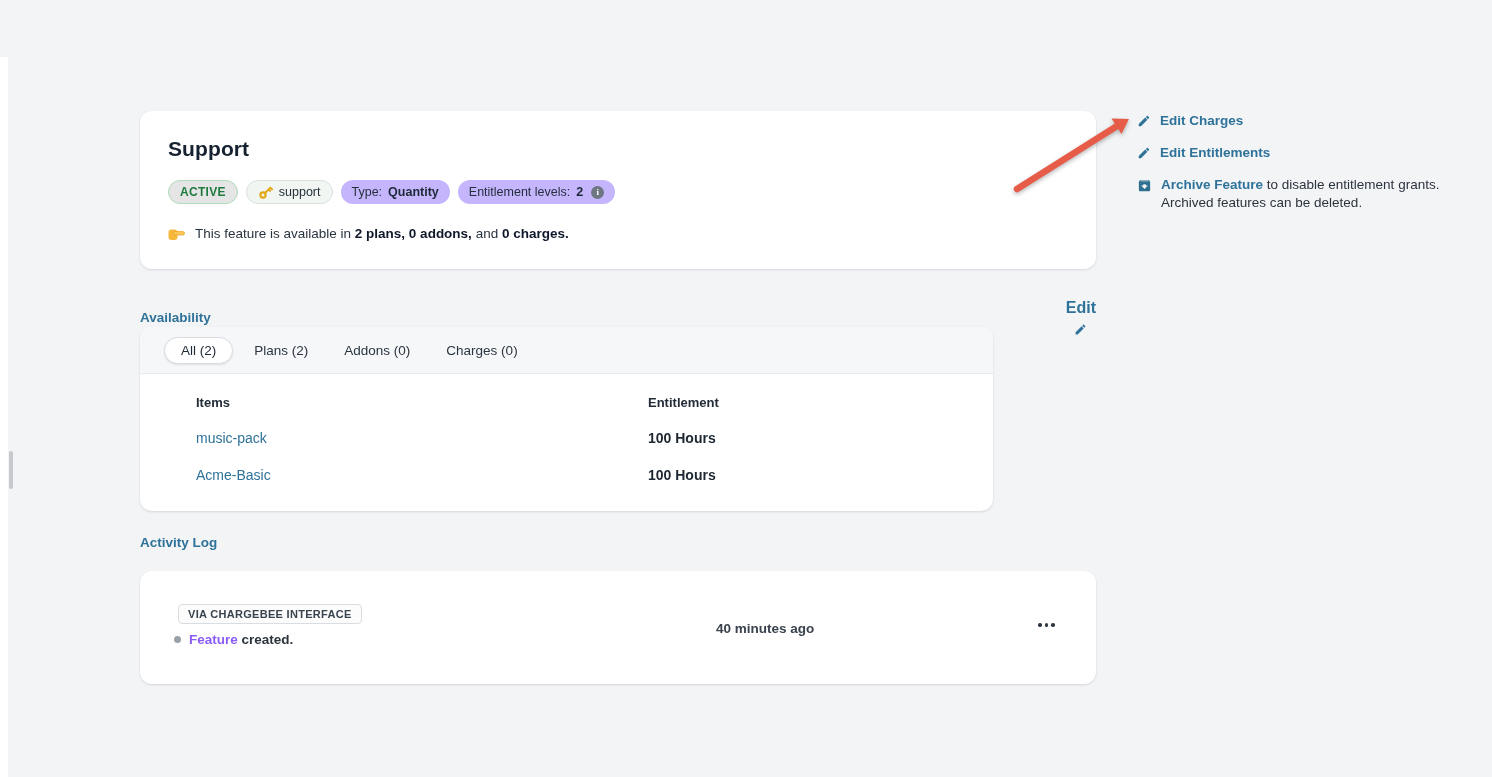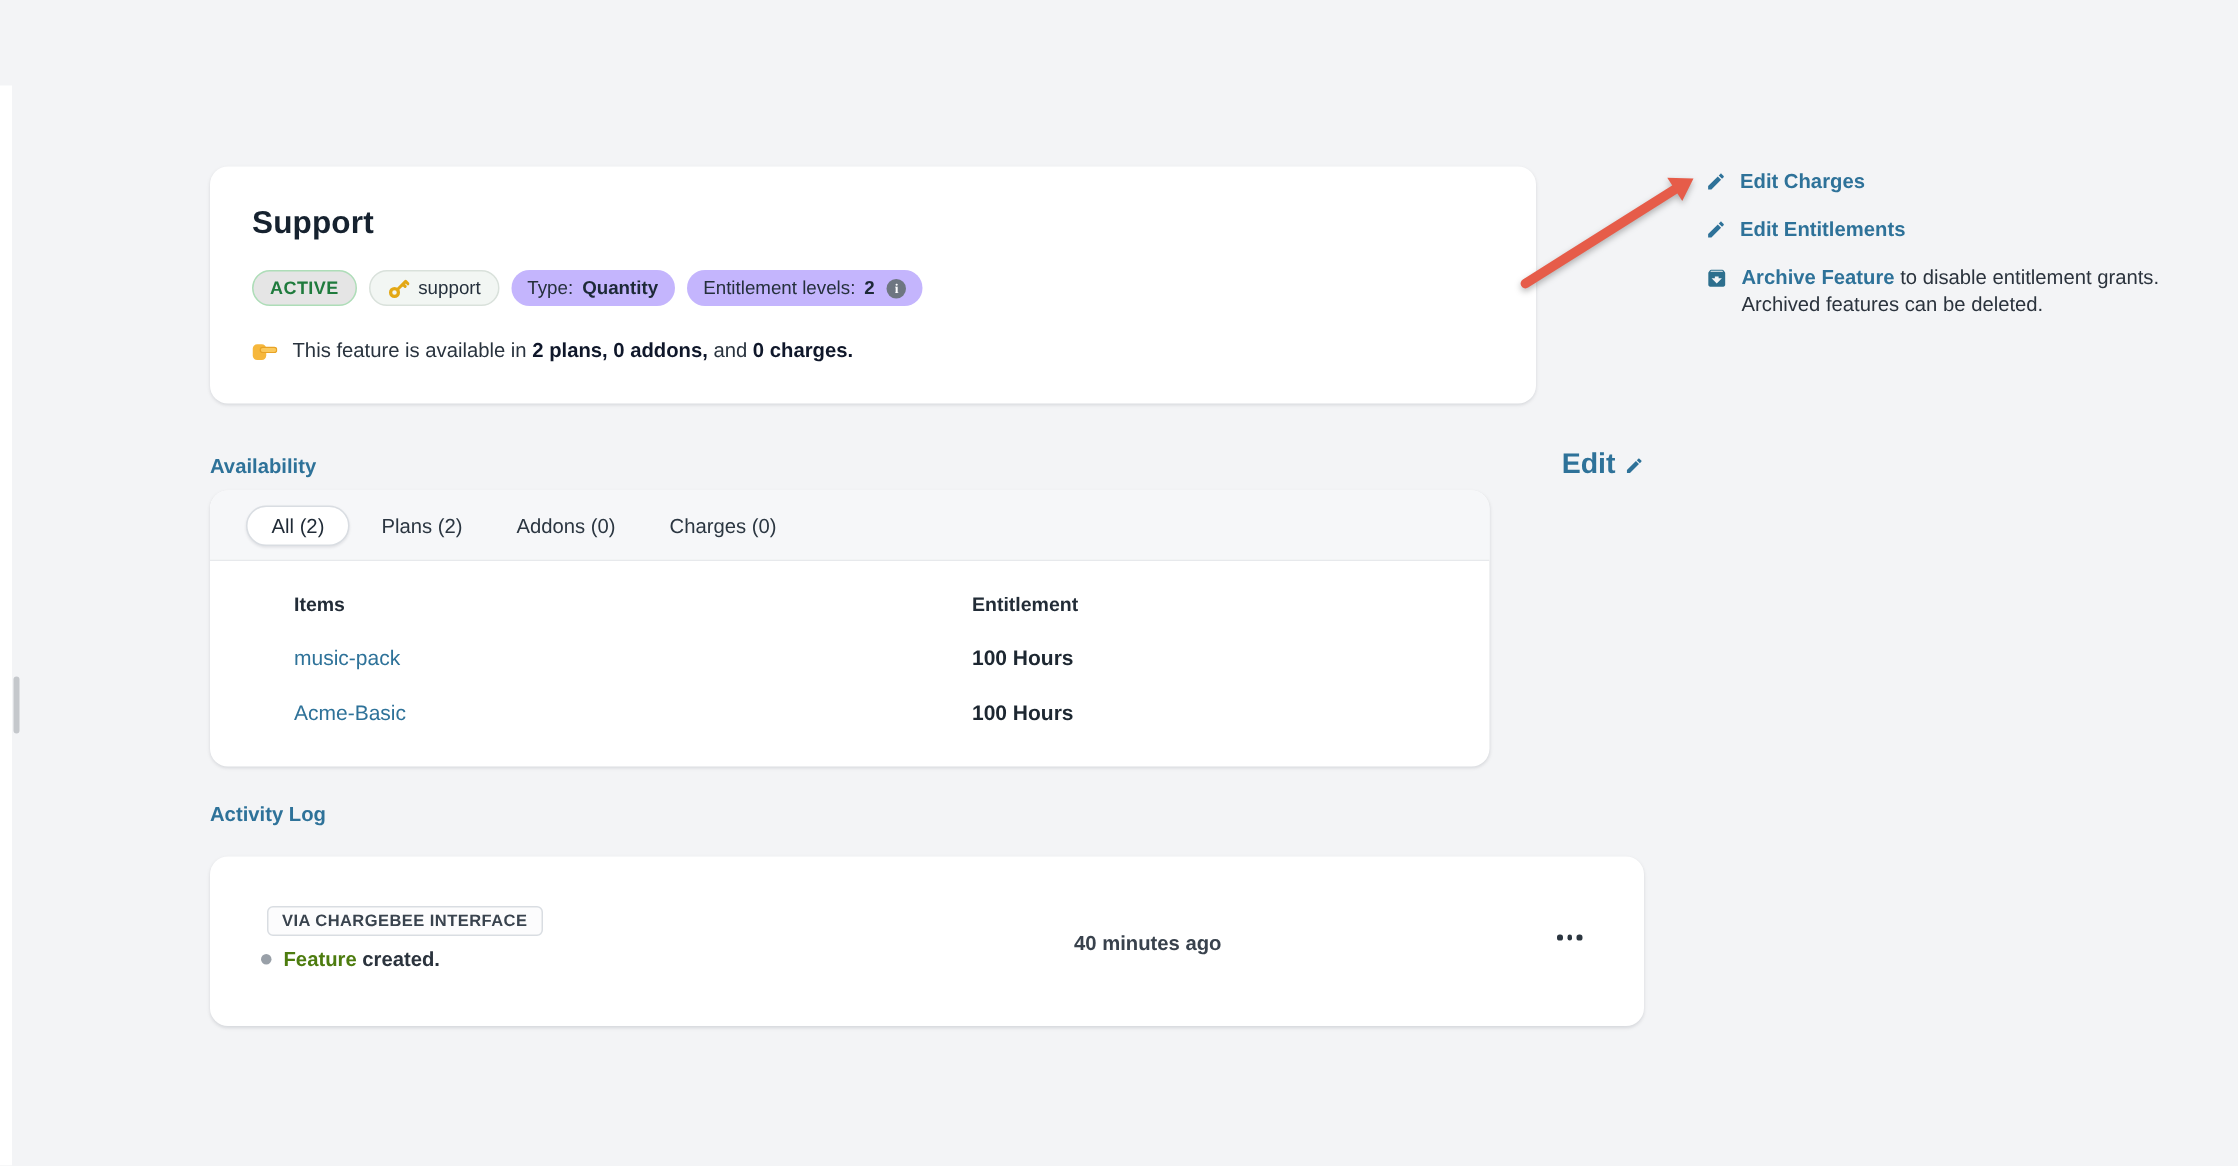--- a/index.html
+++ b/index.html
@@ -28,21 +28,21 @@
     position: absolute; left: 9px; top: 451px; width: 4px; height: 38px;
     background: #c5c8cc; border-radius: 2px; cursor: col-resize;
   }
 
   .card {
     position: absolute; background: #ffffff; border-radius: 12px;
     box-shadow: 0 1px 3px rgba(16,24,40,.08), 0 1px 2px rgba(16,24,40,.05);
   }
 
   
-  .feature-card { left: 140px; top: 111px; width: 884px; height: 158px; padding: 26px 28px; }
+  .feature-card { left: 140px; top: 111px; width: 956px; height: 158px; padding: 26px 28px; }
   .page-title { font-size: 21px; font-weight: 700; color: #16222f; letter-spacing: .1px; }
   .badges { display: flex; align-items: center; gap: 8px; margin-top: 19px; }
   .badge {
     display: inline-flex; align-items: center; gap: 6px;
     height: 24px; padding: 0 11px; border-radius: 12px;
     font-size: 12.5px; color: #25303c; background: #c4b5fd;
   }
   .badge-active {
     background: #e5e5e5; border: 1px solid #aeddb8; color: #1f7b3d;
     font-size: 12px; font-weight: 600; letter-spacing: .3px;
@@ -67,21 +67,21 @@
 
   
   .arrow-svg { position: absolute; left: 1005px; top: 104px; filter: drop-shadow(0 2px 2px rgba(0,0,0,.28)); pointer-events: none; }
 
   
   .section-head {
     position: absolute; left: 140px; width: 956px; display: flex;
     justify-content: space-between; align-items: center;
   }
   .section-title { color: #2e7299; font-size: 13.5px; font-weight: 600; }
-  .edit-link { color: #2e7299; font-size: 19px; font-weight: 600; text-decoration: none; cursor: pointer; display: inline-flex; align-items: center; gap: 6px; }
+  .edit-link { color: #2e7299; font-size: 16px; font-weight: 600; text-decoration: none; cursor: pointer; display: inline-flex; align-items: center; gap: 6px; flex-direction: column; }
 
   
   .availability-card { left: 140px; top: 327px; width: 853px; height: 184px; }
   .tabstrip {
     height: 47px; background: #f6f7f9; border-bottom: 1px solid #e7e9ec;
     border-radius: 12px 12px 0 0; display: flex; align-items: center;
     padding-left: 24px; gap: 6px;
   }
   .tab {
     font-size: 13.5px; color: #2b3641; padding: 6px 15px; border-radius: 15px;
@@ -104,21 +104,21 @@
   
   .activity-card { left: 140px; top: 571px; width: 956px; height: 113px; font-weight: bold; }
   .source-badge {
     position: absolute; left: 38px; top: 33px;
     font-size: 11px; letter-spacing: .3px; color: #39434e;
     border: 1px solid #d9dde2; border-radius: 4px; background: #fcfcfd;
     padding: 3px 9px;
   }
   .activity-line { position: absolute; left: 34px; top: 61px; display: flex; align-items: center; gap: 8px; font-size: 13.5px; color: #2b333d; }
   .bullet { width: 7px; height: 7px; border-radius: 50%; background: #99a0a8; }
-  .activity-link { color: #4d7c0f; text-decoration: none; cursor: pointer; margin-top: 17px; }
+  .activity-link { color: #8b5cf6; text-decoration: none; cursor: pointer; margin-top: 17px; }
   .timestamp { position: absolute; left: 576px; top: 50px; font-size: 13.5px; color: #39424d; }
   .more-btn {
     position: absolute; left: 892px; top: 46px; display: flex; gap: 3px;
     padding: 6px; cursor: pointer; align-items: center; border-radius: 4px;
   }
   .dot { width: 3.5px; height: 3.5px; border-radius: 50%; background: #2c3640; }
 </style>
 </head>
 <body>
 

